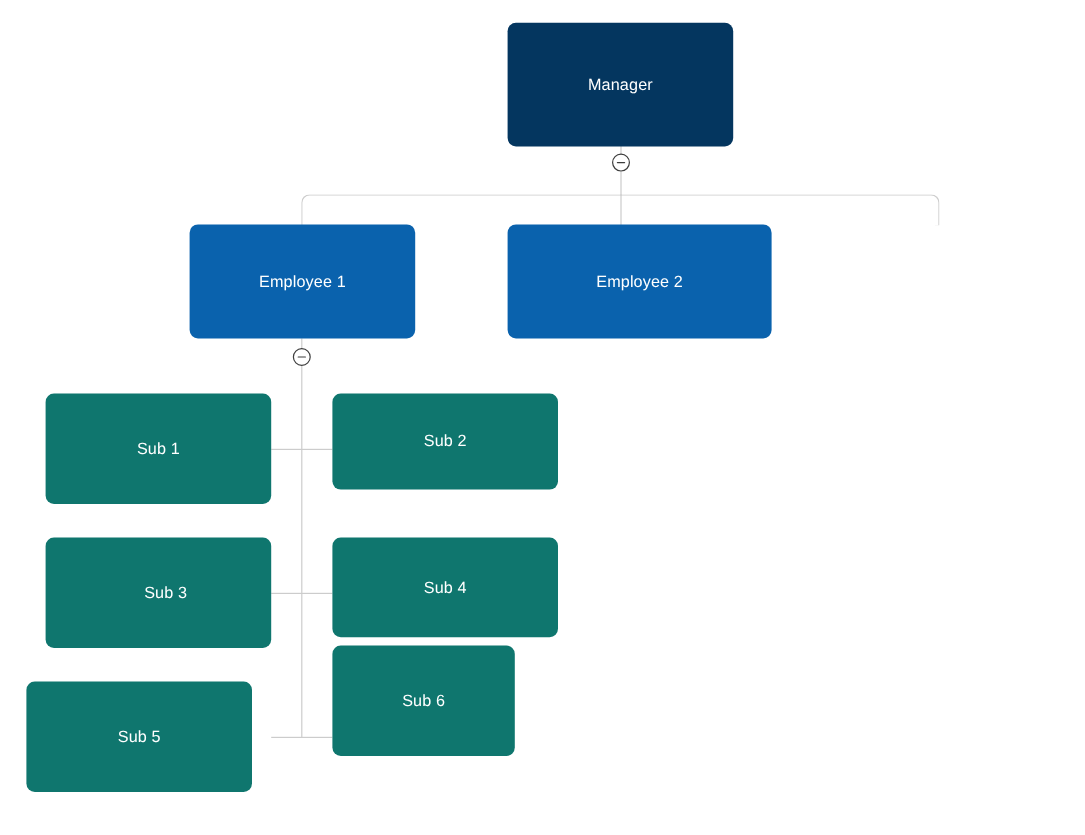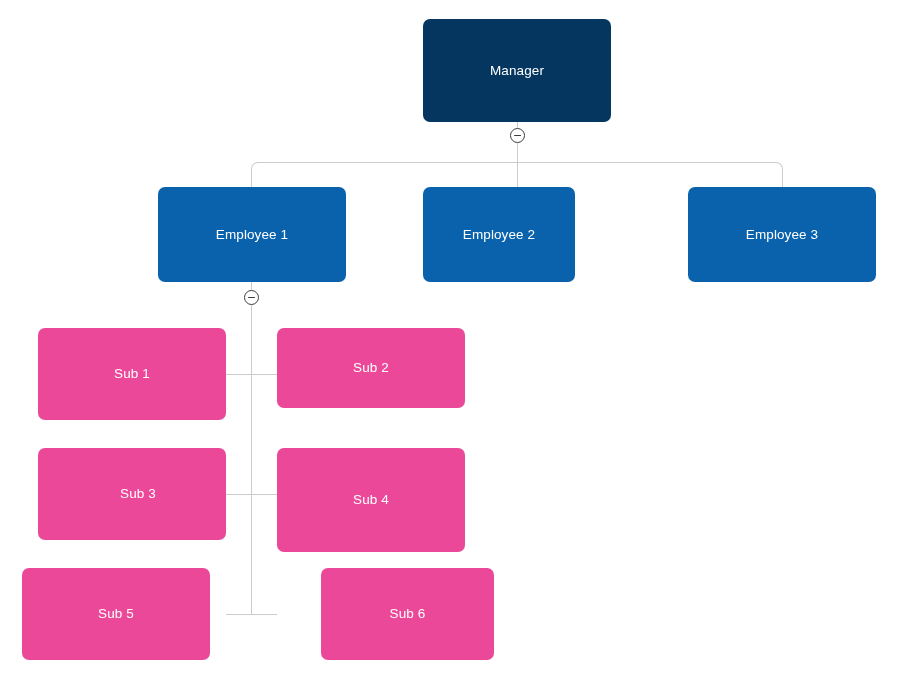--- a/index.html
+++ b/index.html
@@ -37,21 +37,21 @@
     user-select: none;
     z-index: 4;
   }
   .node-label {
     display: block;
     pointer-events: none;
   }
 
   .node.level-root  { background: #04365f; }
   .node.level-mid   { background: #0a62ad; }
-  .node.level-leaf  { background: #ec4899; }
+  .node.level-leaf  { background: #0f766e; }
 
   
   .conn {
     position: absolute;
     background: #cccccc;
     z-index: 1;
   }
   .conn-v { width: 1.5px; }
   .conn-h { height: 1.5px; }
 
@@ -114,49 +114,46 @@
   <div class="conn conn-h" style="left:226px; top:613.5px; width:51px;"></div>
 
   <div class="node level-root" style="left:423px; top:19px; width:188px; height:103px;">
     <span class="node-label">Manager</span>
   </div>
 
   <div class="node level-mid" style="left:158px; top:187px; width:188px; height:95px;align-items:center;">
     <span class="node-label">Employee 1</span>
   </div>
 
-  <div class="node level-mid" style="left:423px; top:187px; width:152px; height:95px;">
+  <div class="node level-mid" style="left:423px; top:187px; width:220px; height:95px;">
     <span class="node-label">Employee 2</span>
   </div>
 
-  <div class="node level-mid" style="left:688px; top:187px; width:188px; height:95px;">
-    <span class="node-label">Employee 3</span>
-  </div>
 
   <div class="node level-leaf" style="left:38px; top:328px; width:188px; height:92px;">
     <span class="node-label">Sub 1</span>
   </div>
 
   <div class="node level-leaf" style="left:277px; top:328px; width:188px; height:80px;">
     <span class="node-label">Sub 2</span>
   </div>
 
   <div class="node level-leaf" style="left:38px; top:448px; width:188px; height:92px;padding-left:12px;">
     <span class="node-label">Sub 3</span>
   </div>
 
-  <div class="node level-leaf" style="left:277px; top:448px; width:188px; height:104px;">
+  <div class="node level-leaf" style="left:277px; top:448px; width:188px; height:83px;">
     <span class="node-label">Sub 4</span>
   </div>
 
   <div class="node level-leaf" style="left:22px; top:568px; width:188px; height:92px;">
     <span class="node-label">Sub 5</span>
   </div>
 
-  <div class="node level-leaf" style="left:277px; top:568px; width:173px; height:92px;margin-left:44px;">
+  <div class="node level-leaf" style="left:277px; top:538px; width:152px; height:92px;">
     <span class="node-label">Sub 6</span>
   </div>
 
   <div class="toggle" style="left:510px; top:128px;">
     <span class="minus"></span>
   </div>
 
   <div class="toggle" style="left:244px; top:290px;">
     <span class="minus"></span>
   </div>

